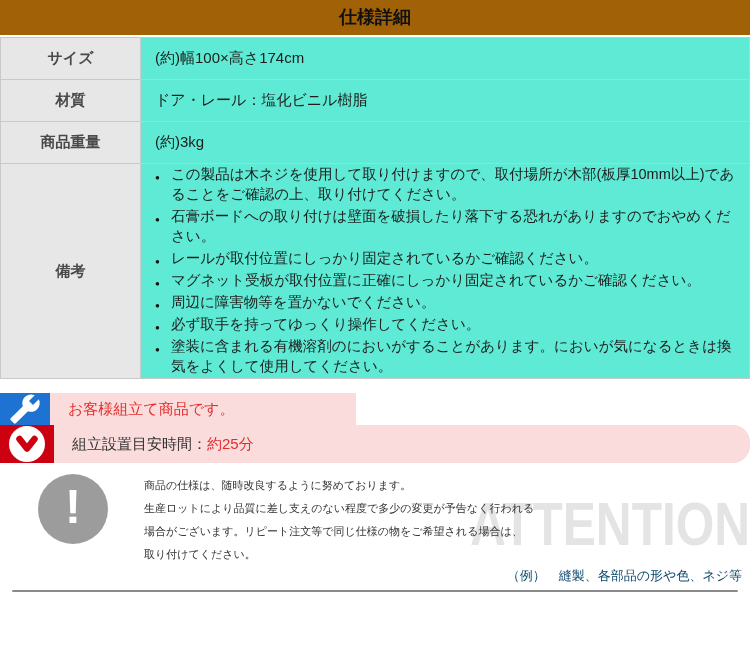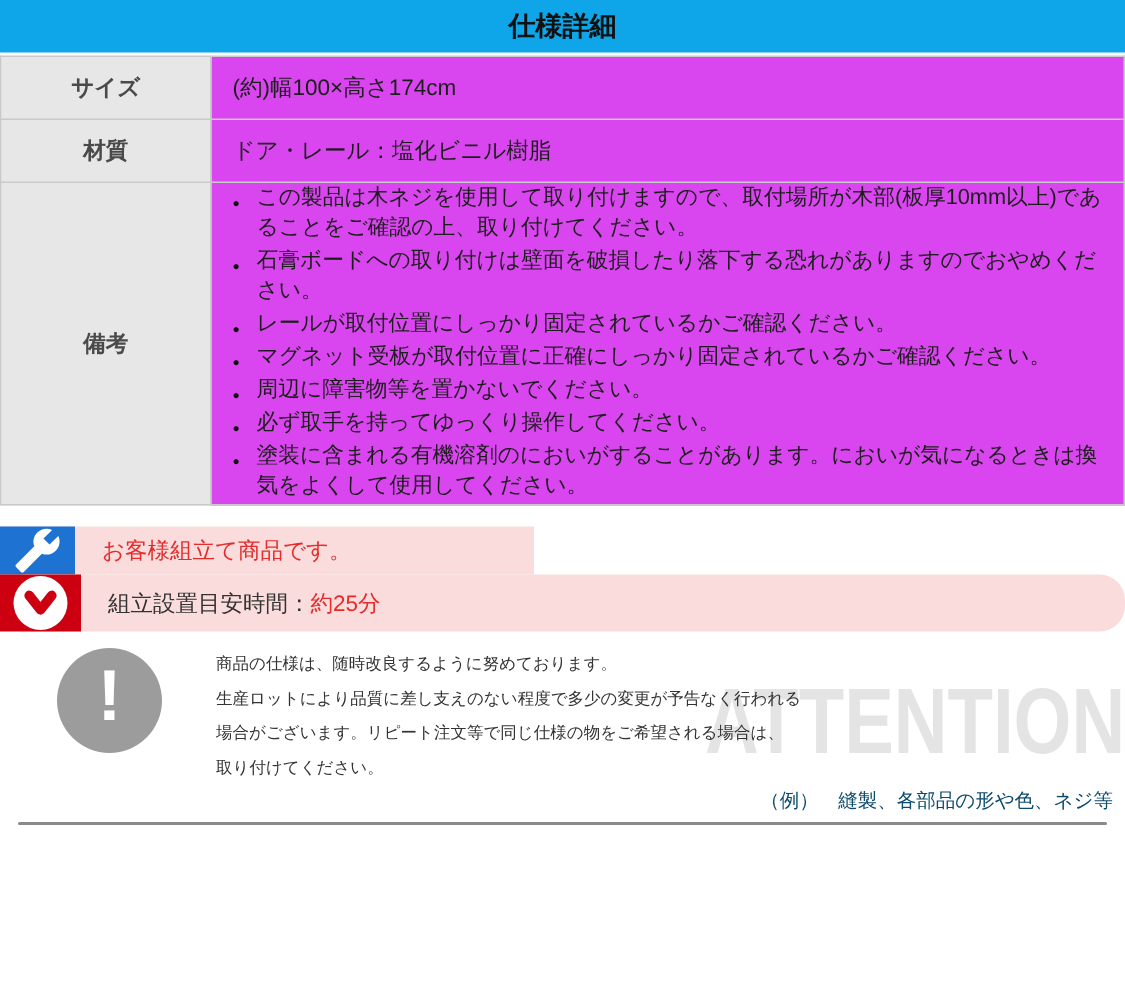--- a/index.html
+++ b/index.html
@@ -6,21 +6,21 @@
   html, body {
     width: 750px; height: 660px;
     background: #ffffff;
     overflow: hidden;
     font-family: "Liberation Sans", "DejaVu Sans", sans-serif;
     color: #222;
   }
   
   .title-bar {
     height: 35px;
-    background: #0ea5e9;
+    background: #a16207;
     text-align: center;
     line-height: 35px;
     font-size: 18px;
     font-weight: bold;
     color: #111;
   }
   
   table.spec {
     width: 750px;
     border-collapse: collapse;
@@ -32,21 +32,21 @@
   }
   table.spec th {
     width: 140px;
     background: #e7e7e7;
     font-size: 15px;
     font-weight: bold;
     color: #4a4a4a;
     text-align: center;
   }
   table.spec td {
-    background: #d946ef;
+    background: #5eead4;
     font-size: 15px;
     color: #1d1d1d;
     padding: 0 14px;
   }
   tr.simple-row { height: 42px; }
   td.notes-cell { padding: 10px 12px 10px 14px; }
   .notes-list { list-style: none; }
   .notes-list li {
     position: relative;
     padding-left: 16px;
@@ -165,20 +165,24 @@
 
 <table class="spec">
   <tbody>
       <tr class="simple-row">
     <th>サイズ</th>
     <td>(約)幅100×高さ174cm</td>
   </tr>
   <tr class="simple-row">
     <th>材質</th>
     <td>ドア・レール：塩化ビニル樹脂</td>
+  </tr>
+  <tr class="simple-row">
+    <th>商品重量</th>
+    <td>(約)3kg</td>
   </tr>
   <tr>
     <th>備考</th>
     <td class="notes-cell">
       <ul class="notes-list">
         <li>この製品は木ネジを使用して取り付けますので、取付場所が木部(板厚10mm以上)であることをご確認の上、取り付けてください。</li>
         <li>石膏ボードへの取り付けは壁面を破損したり落下する恐れがありますのでおやめください。</li>
         <li>レールが取付位置にしっかり固定されているかご確認ください。</li>
         <li>マグネット受板が取付位置に正確にしっかり固定されているかご確認ください。</li>
         <li>周辺に障害物等を置かないでください。</li>

